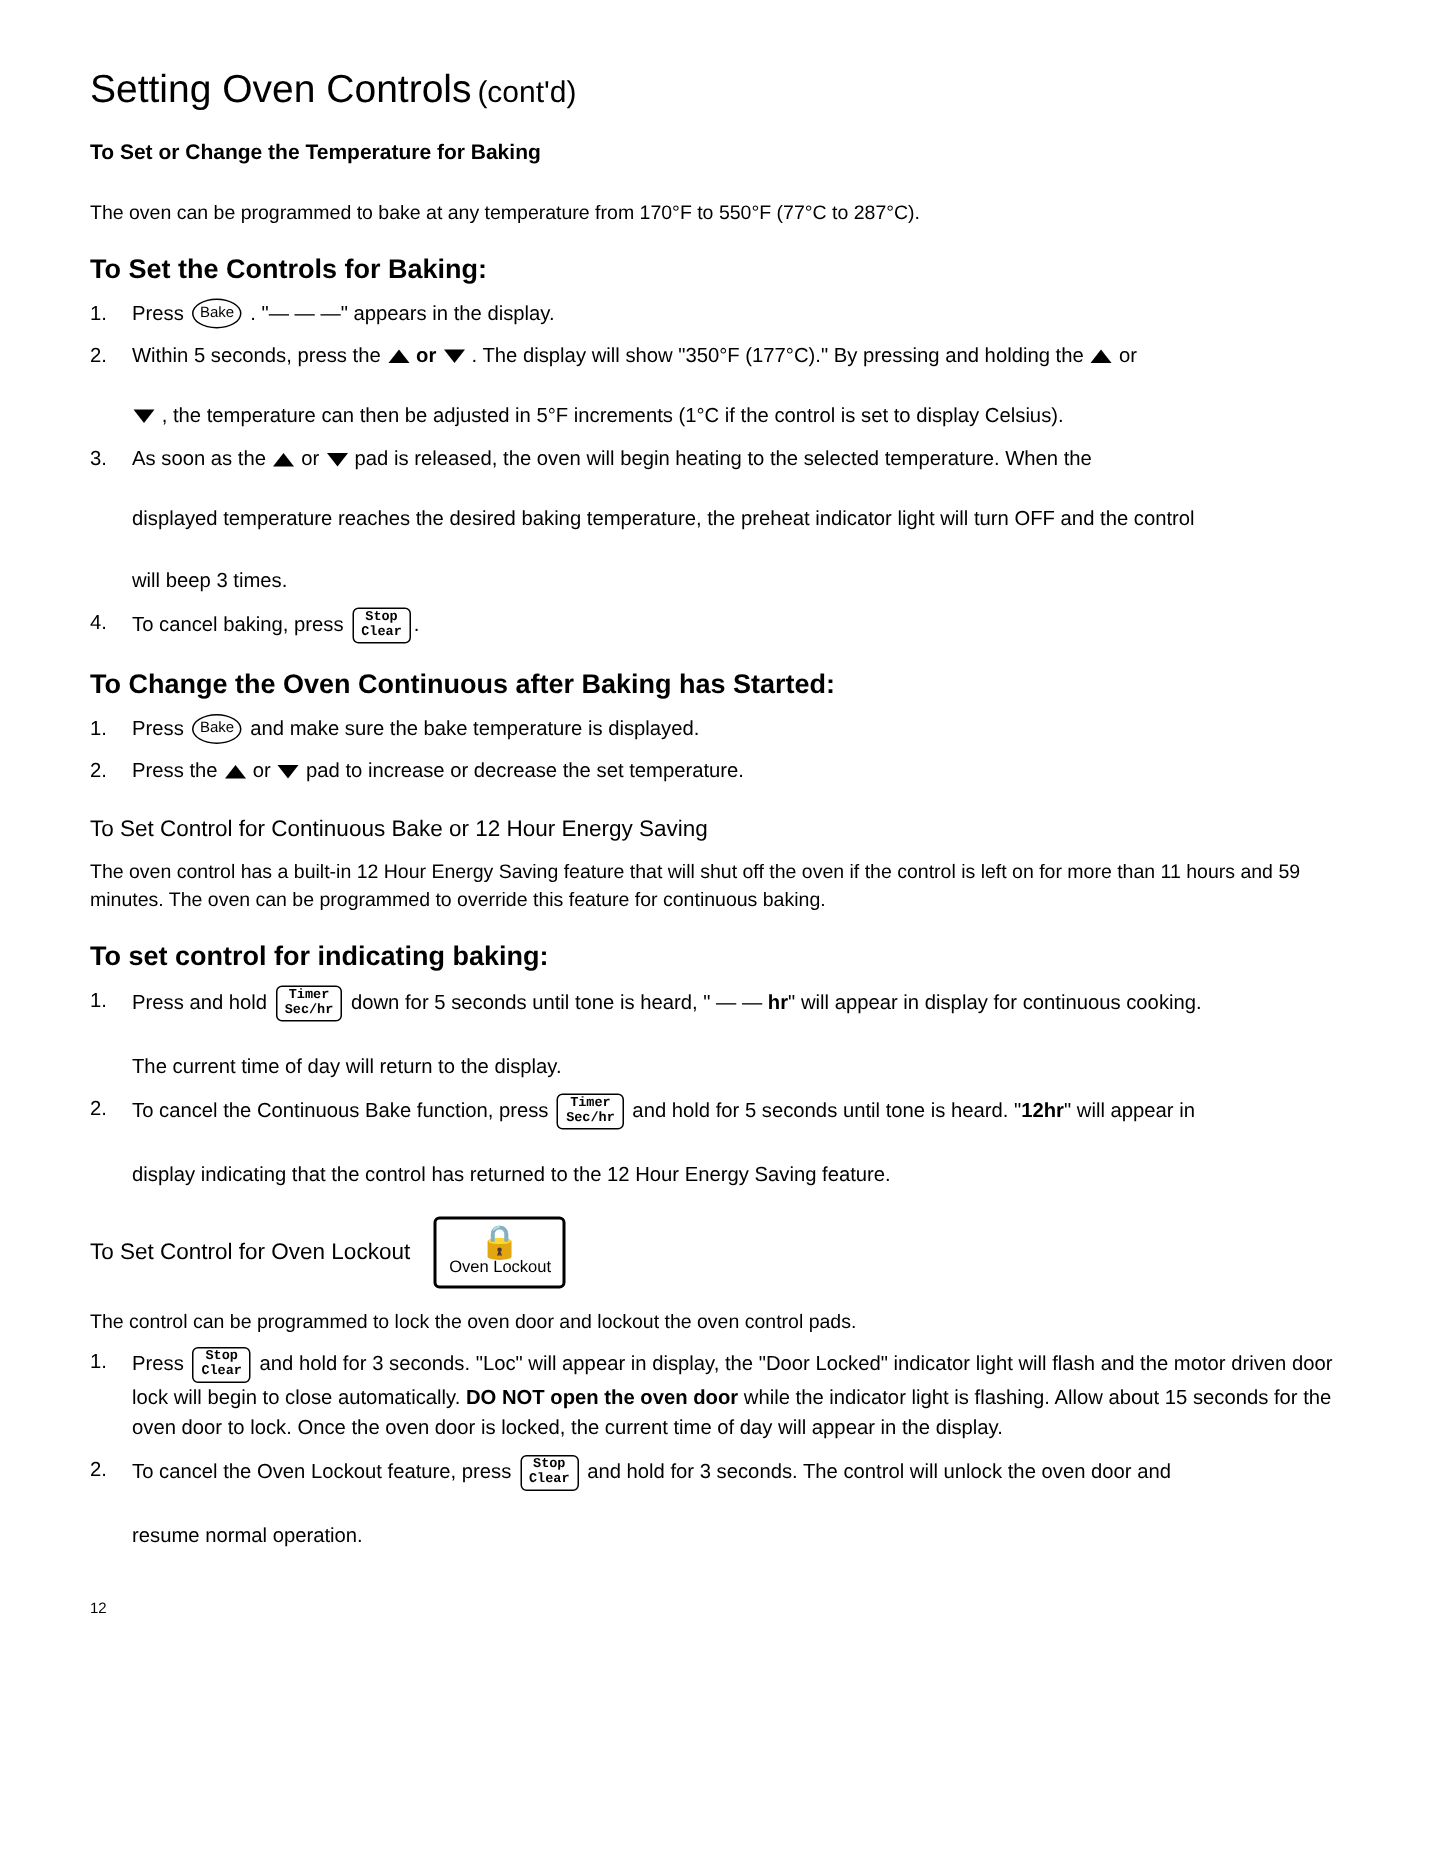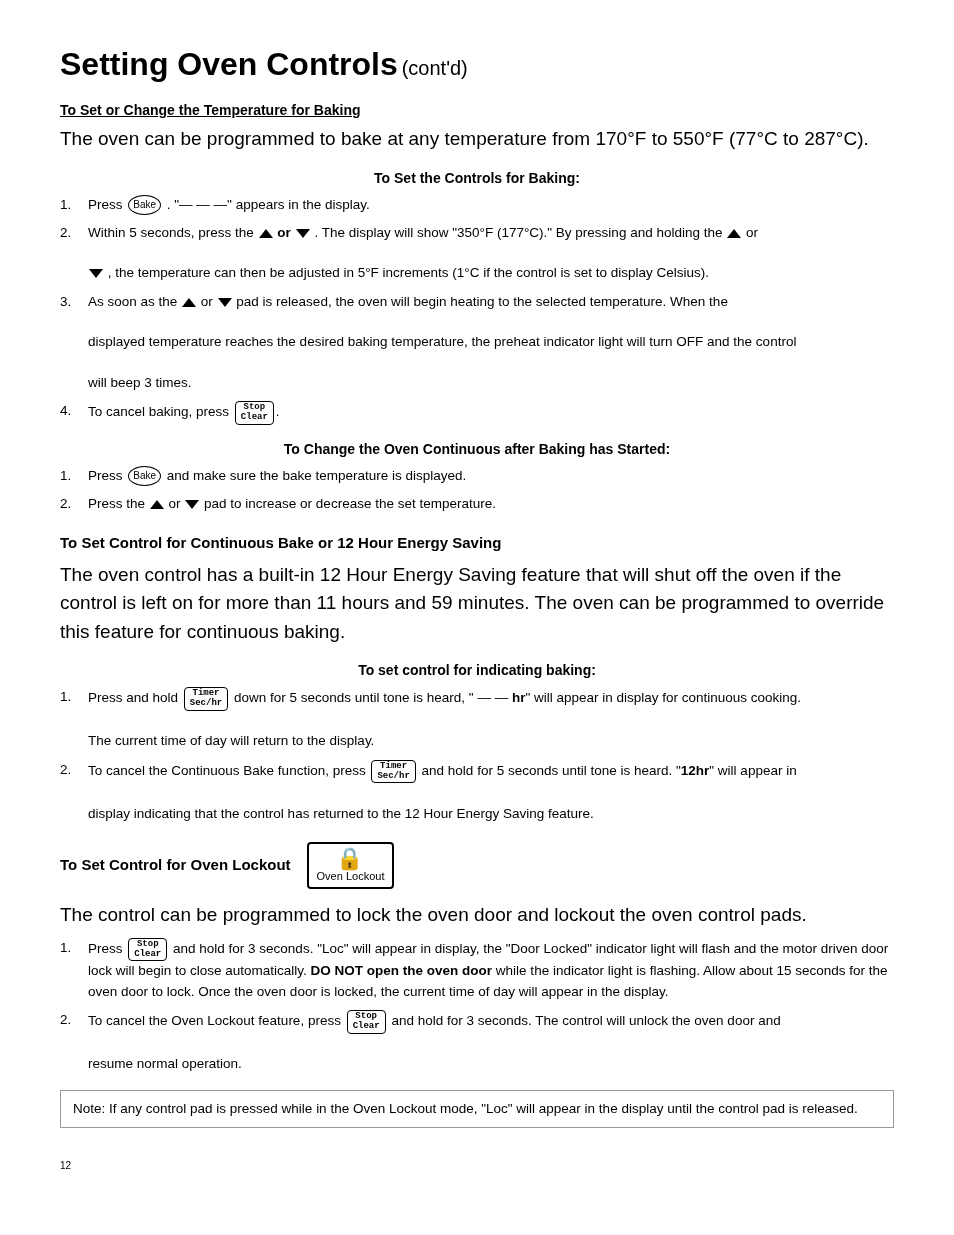--- a/index.html
+++ b/index.html
@@ -7,38 +7,36 @@
       font-family: Arial, sans-serif;
       font-size: 14px;
       background: #fff;
       color: #000;
       width: 954px;
       min-height: 1235px;
       padding: 40px 60px 40px 60px;
       line-height: 1.5;
     }
     .page-title {
-      font-size: 32px;
-      font-weight: bold;
+      font-size: 26px;
+      font-weight: normal;
       margin-bottom: 6px;
     }
     .section-heading {
       font-size: 14px;
       font-weight: bold;
-      margin-bottom: 4px;
-      text-decoration: underline;
+      margin-bottom: 20px;
     }
     .section-subheading {
-      font-size: 14px;
+      font-size: 18px;
       font-weight: bold;
       margin: 14px 0 4px 0;
-      text-align: center;
     }
     .body-text {
-      font-size: 19px;
+      font-size: 13px;
       margin-bottom: 8px;
       line-height: 1.5;
     }
     .numbered-list {
       list-style: none;
       margin: 6px 0 10px 0;
       padding: 0;
     }
     .numbered-list li {
       display: flex;
@@ -97,21 +95,21 @@
       display: inline-block;
       width: 0; height: 0;
       border-left: 7px solid transparent;
       border-right: 7px solid transparent;
       border-top: 9px solid #000;
       vertical-align: middle;
       margin: 0 1px;
     }
     .big-section-heading {
       font-size: 15px;
-      font-weight: bold;
+      font-weight: normal;
       margin-top: 18px;
       margin-bottom: 6px;
     }
     .note-box {
       border: 1px solid #999;
       padding: 8px 12px;
       margin-top: 16px;
       font-size: 13.5px;
       line-height: 1.5;
     }
@@ -260,18 +258,15 @@
     </li>
     <li>
       <span class="num">2.</span>
       <span class="content">
         To cancel the Oven Lockout feature, press <span class="inline-btn-rect" style="font-size:9px; line-height:1.1; text-align:center;">Stop<br>Clear</span> and hold for 3 seconds. The control will unlock the oven door and
         <br><br>
         resume normal operation.
       </span>
     </li>
   </ol>
-  <div class="note-box">
-    <span>Note: If any control pad is pressed while in the Oven Lockout mode, "Loc" will appear in the display until the control pad is released.</span>
-  </div>
 </div>
 
 <div class="page-number">12</div>
 
 </body></html>

